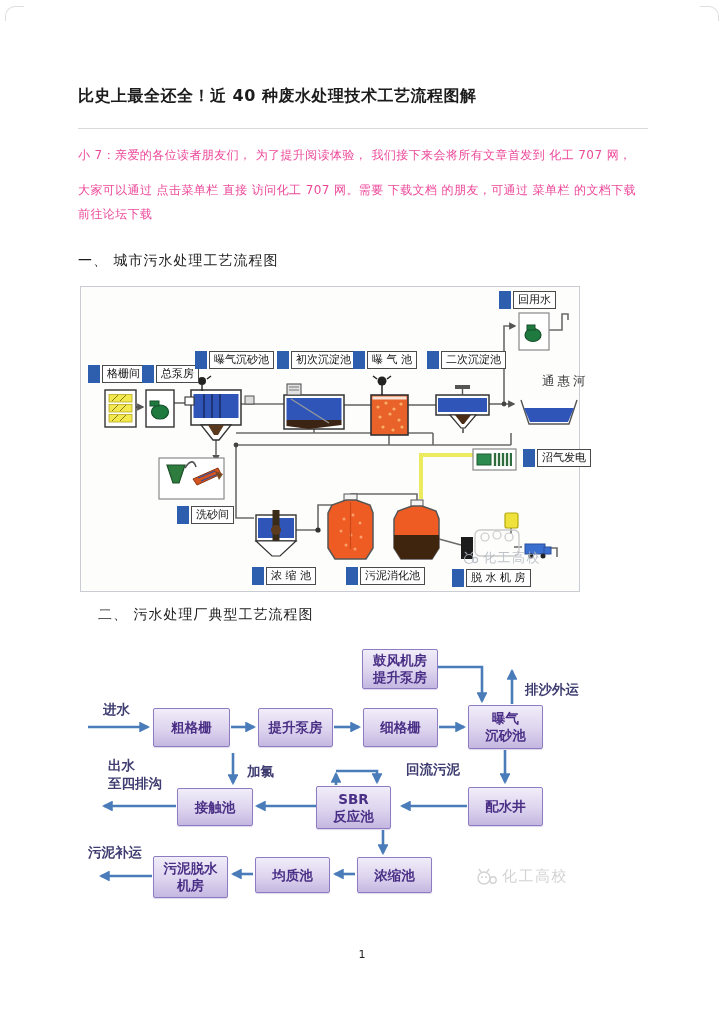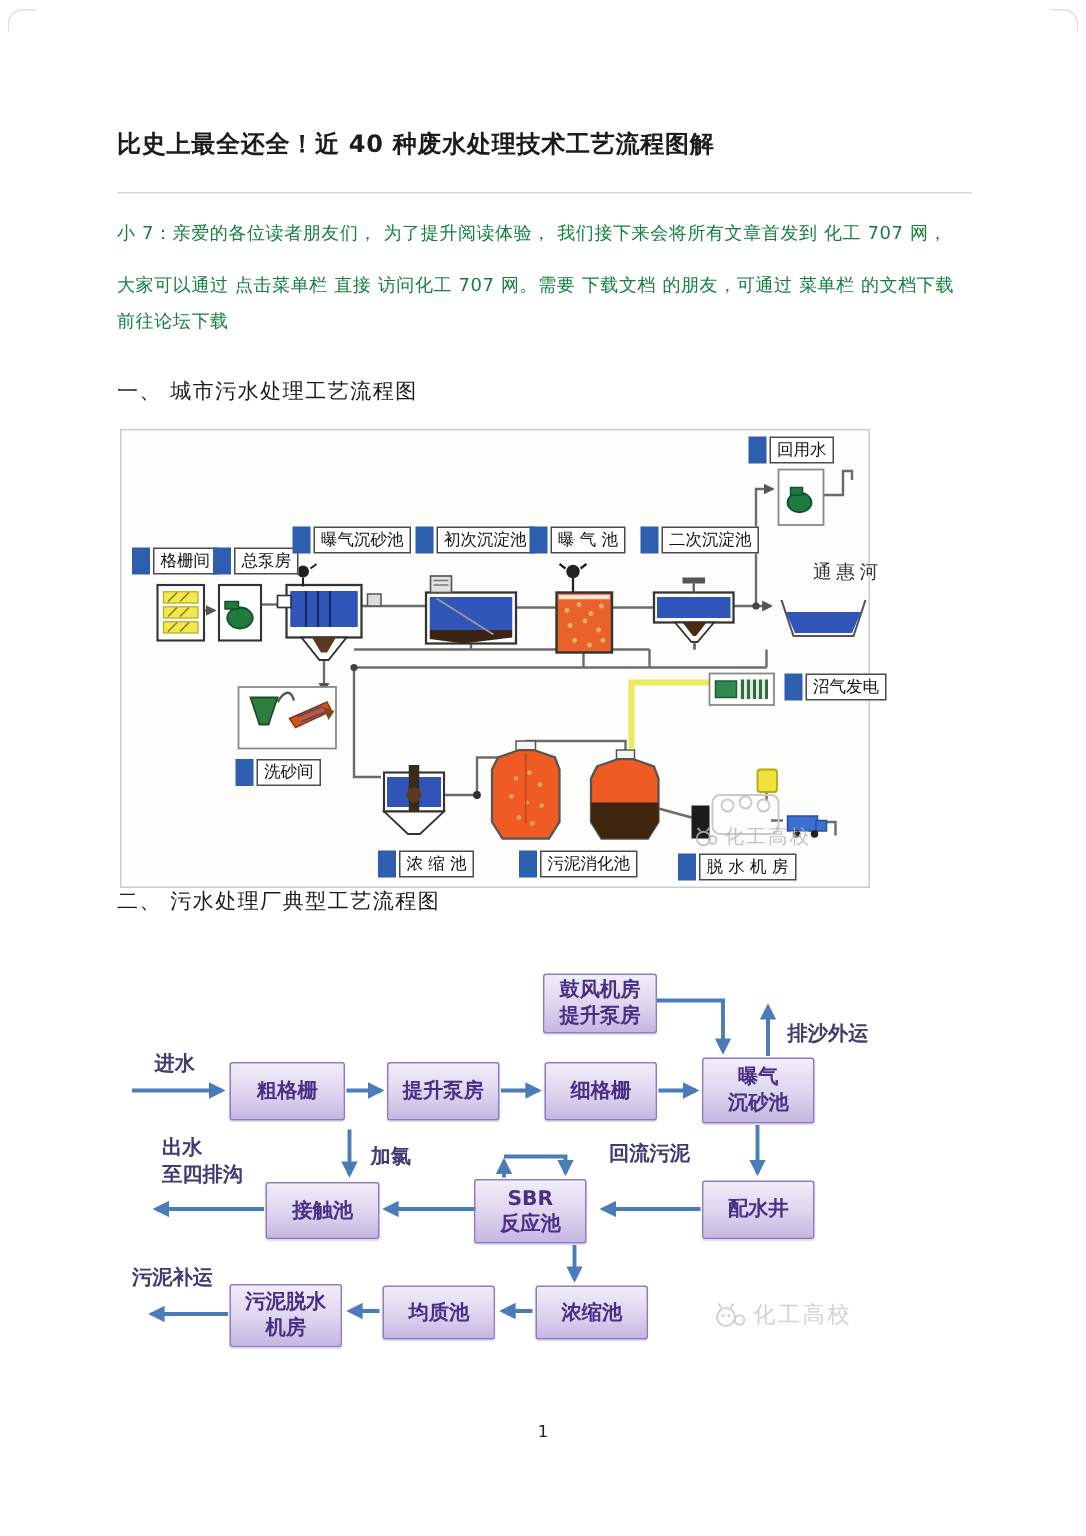--- a/index.html
+++ b/index.html
@@ -4,21 +4,21 @@
 <style>
   html,body{margin:0;padding:0;background:#ffffff;}
   .doc-page{position:relative;width:724px;height:1024px;background:#fff;overflow:hidden;
             font-family:"DejaVu Sans","Liberation Sans",sans-serif;color:#222;border-radius:28px;}
   .corner{position:absolute;width:18px;height:14px;border-color:#dcdcdc;opacity:.9;}
   .corner.tl{left:5px;top:6px;border-top:1.5px solid #dcdcdc;border-left:1.5px solid #dcdcdc;border-top-left-radius:10px;}
   .corner.tr{right:5px;top:6px;border-top:1.5px solid #dcdcdc;border-right:1.5px solid #dcdcdc;border-top-right-radius:10px;}
   .doc-title{position:absolute;left:78px;top:86px;width:572px;font-size:16px;font-weight:bold;
              color:#1c1c1c;letter-spacing:.5px;white-space:nowrap;}
   .divider{position:absolute;left:78px;top:128px;width:570px;border-top:1px solid #dadada;}
-  .intro{position:absolute;left:78px;top:147px;width:578px;font-size:12px;color:#15803d;letter-spacing:.4px;}
+  .intro{position:absolute;left:78px;top:147px;width:578px;font-size:12px;color:#ec4899;letter-spacing:.4px;}
   .intro .ln{white-space:nowrap;line-height:16px;}
   .intro .ln1{margin-bottom:19px;}
   .intro .ln2{margin-bottom:8px;}
   .sec-heading{position:absolute;left:78px;font-size:14px;font-weight:500;color:#1b1b1b;letter-spacing:1px;white-space:nowrap;text-align:right;}
   
   .diagram1{position:absolute;left:80px;top:286px;width:500px;height:306px;background:#fdfdfc;
             border:1px solid #c9cdd3;box-sizing:border-box;}
   .d1-label{position:absolute;display:flex;align-items:stretch;height:18px;}
   .d1-label .sq{width:12px;background:#2e5fae;margin-right:2px;}
   .d1-label .bx{border:1px solid #4a4a4a;background:#fff;padding:0 4px;font-size:11px;line-height:16px;
@@ -266,21 +266,21 @@
     </div>
     <div class="d1-label" style="left:346px;top:64px">
       <span class="sq"></span>
       <span class="bx">二次沉淀池</span>
     </div>
     <div class="d1-label" style="left:418px;top:4px">
       <span class="sq"></span>
       <span class="bx">回用水</span>
     </div>
     <div class="d1-text" style="left:461px;top:86px">通惠河</div>
-    <div class="d1-label" style="left:76px;top:219px">
+    <div class="d1-label" style="left:96px;top:219px">
       <span class="sq"></span>
       <span class="bx">洗砂间</span>
     </div>
     <div class="d1-label" style="left:171px;top:280px">
       <span class="sq"></span>
       <span class="bx">浓 缩 池</span>
     </div>
     <div class="d1-label" style="left:265px;top:280px">
       <span class="sq"></span>
       <span class="bx">污泥消化池</span>
@@ -297,21 +297,21 @@
     <div class="wm" style="left:382px;top:262px">
       <svg class="wm-logo" width="16" height="14" viewBox="0 0 16 14">
         <circle cx="6" cy="8" r="4.5" fill="none" stroke="#b4bac2" stroke-width="1.2"></circle>
         <circle cx="12" cy="9" r="2.6" fill="none" stroke="#b4bac2" stroke-width="1.2"></circle>
         <path d="M4,3 L2,1 M8,3 L10,1" stroke="#b4bac2" stroke-width="1.2"></path>
       </svg>
       <span>化工高校</span>
     </div>
   </div>
 
-  <div class="sec-heading" style="top:592px;">二、 污水处理厂典型工艺流程图</div>
+  <div class="sec-heading" style="top:606px;margin-left:20px;">二、 污水处理厂典型工艺流程图</div>
 
   <div class="diagram2">
     <svg class="abs-svg" width="568" height="270" viewBox="0 0 568 270">
       <defs>
         <marker id="arrB" viewBox="0 0 10 10" refX="8" refY="5" markerWidth="4.2" markerHeight="4.2" orient="auto">
           <path d="M0,0 L10,5 L0,10 z" fill="#4a7cba"></path>
         </marker>
       </defs>
       <g stroke="#4a7cba" stroke-width="2.6" fill="none">
         <path d="M10,82 L70,82" marker-end="url(#arrB)"></path>

